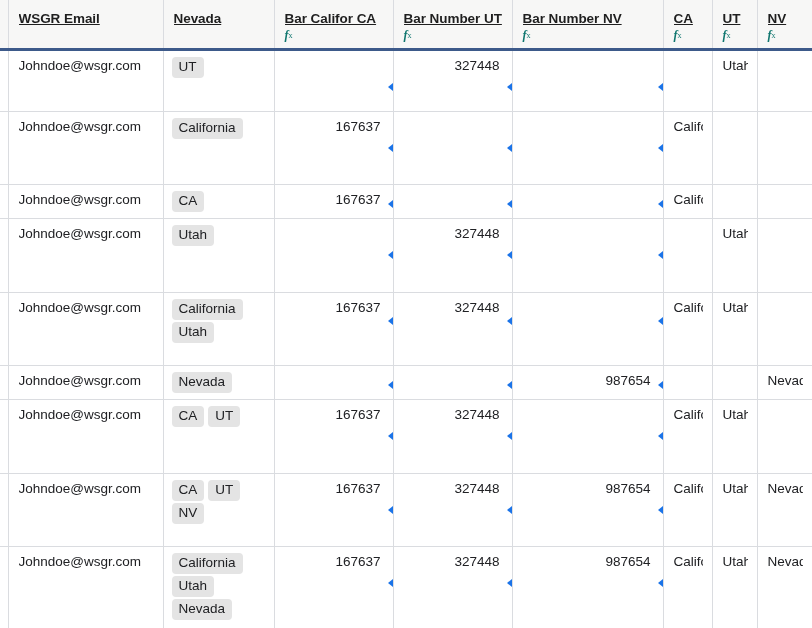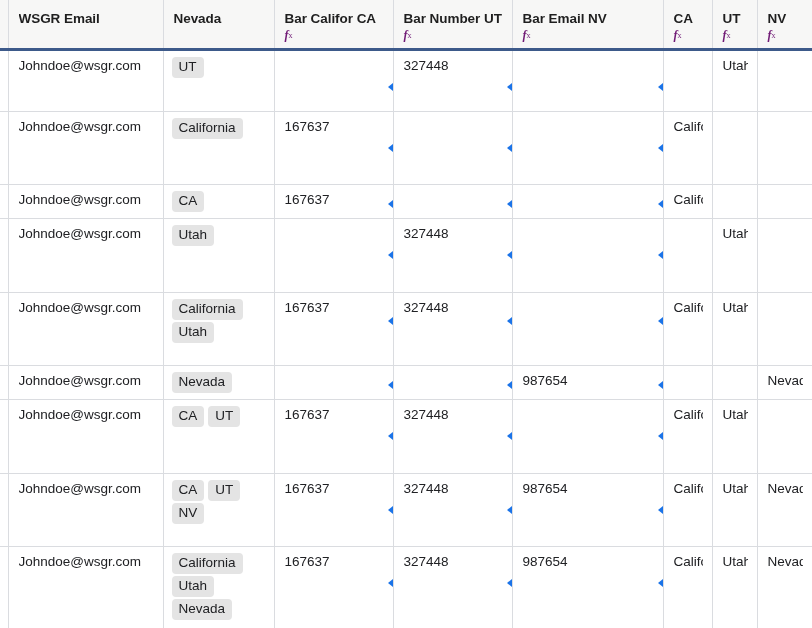--- a/index.html
+++ b/index.html
@@ -41,29 +41,30 @@
   thead th.gutter {
     border-right: 1px solid #dadce0;
     padding: 0;
   }
   .hdr-label {
     display: block;
     line-height: 15px;
     overflow: hidden;
     text-overflow: clip;
     white-space: nowrap;
+    text-decoration: underline;
   }
   .fx {
     display: block;
     margin-top: 3px;
     font-family: "Liberation Serif", serif;
     font-style: italic;
     font-weight: bold;
     font-size: 12px;
-    color: #701a75;
+    color: #0f766e;
     line-height: 12px;
   }
   .fx .sub {
     font-size: 8px;
     font-style: normal;
     font-weight: normal;
     vertical-align: 1px;
     margin-left: 0px;
   }
 
@@ -78,21 +79,21 @@
     background: #ffffff;
     position: relative;
     overflow: hidden;
     white-space: nowrap;
   }
   tbody td.gutter {
     padding: 0;
     border-right: 1px solid #dadce0;
   }
   td.num {
-    text-align: left;
+    text-align: right;
     padding-right: 12px;
   }
   td.state {
     padding: 5px 9px 5px 8px;
     white-space: normal;
   }
 
   .tag {
     display: inline-block;
     background: #e4e4e4;
@@ -153,21 +154,21 @@
           </th>
           <th>
             <span class="hdr-label">Bar Califor CA</span>
             <span class="fx">f<span class="sub">x</span></span>
           </th>
           <th>
             <span class="hdr-label">Bar Number UT</span>
             <span class="fx">f<span class="sub">x</span></span>
           </th>
           <th>
-            <span class="hdr-label">Bar Email NV</span>
+            <span class="hdr-label">Bar Number NV</span>
             <span class="fx">f<span class="sub">x</span></span>
           </th>
           <th>
             <span class="hdr-label">CA</span>
             <span class="fx">f<span class="sub">x</span></span>
           </th>
           <th>
             <span class="hdr-label">UT</span>
             <span class="fx">f<span class="sub">x</span></span>
           </th>

